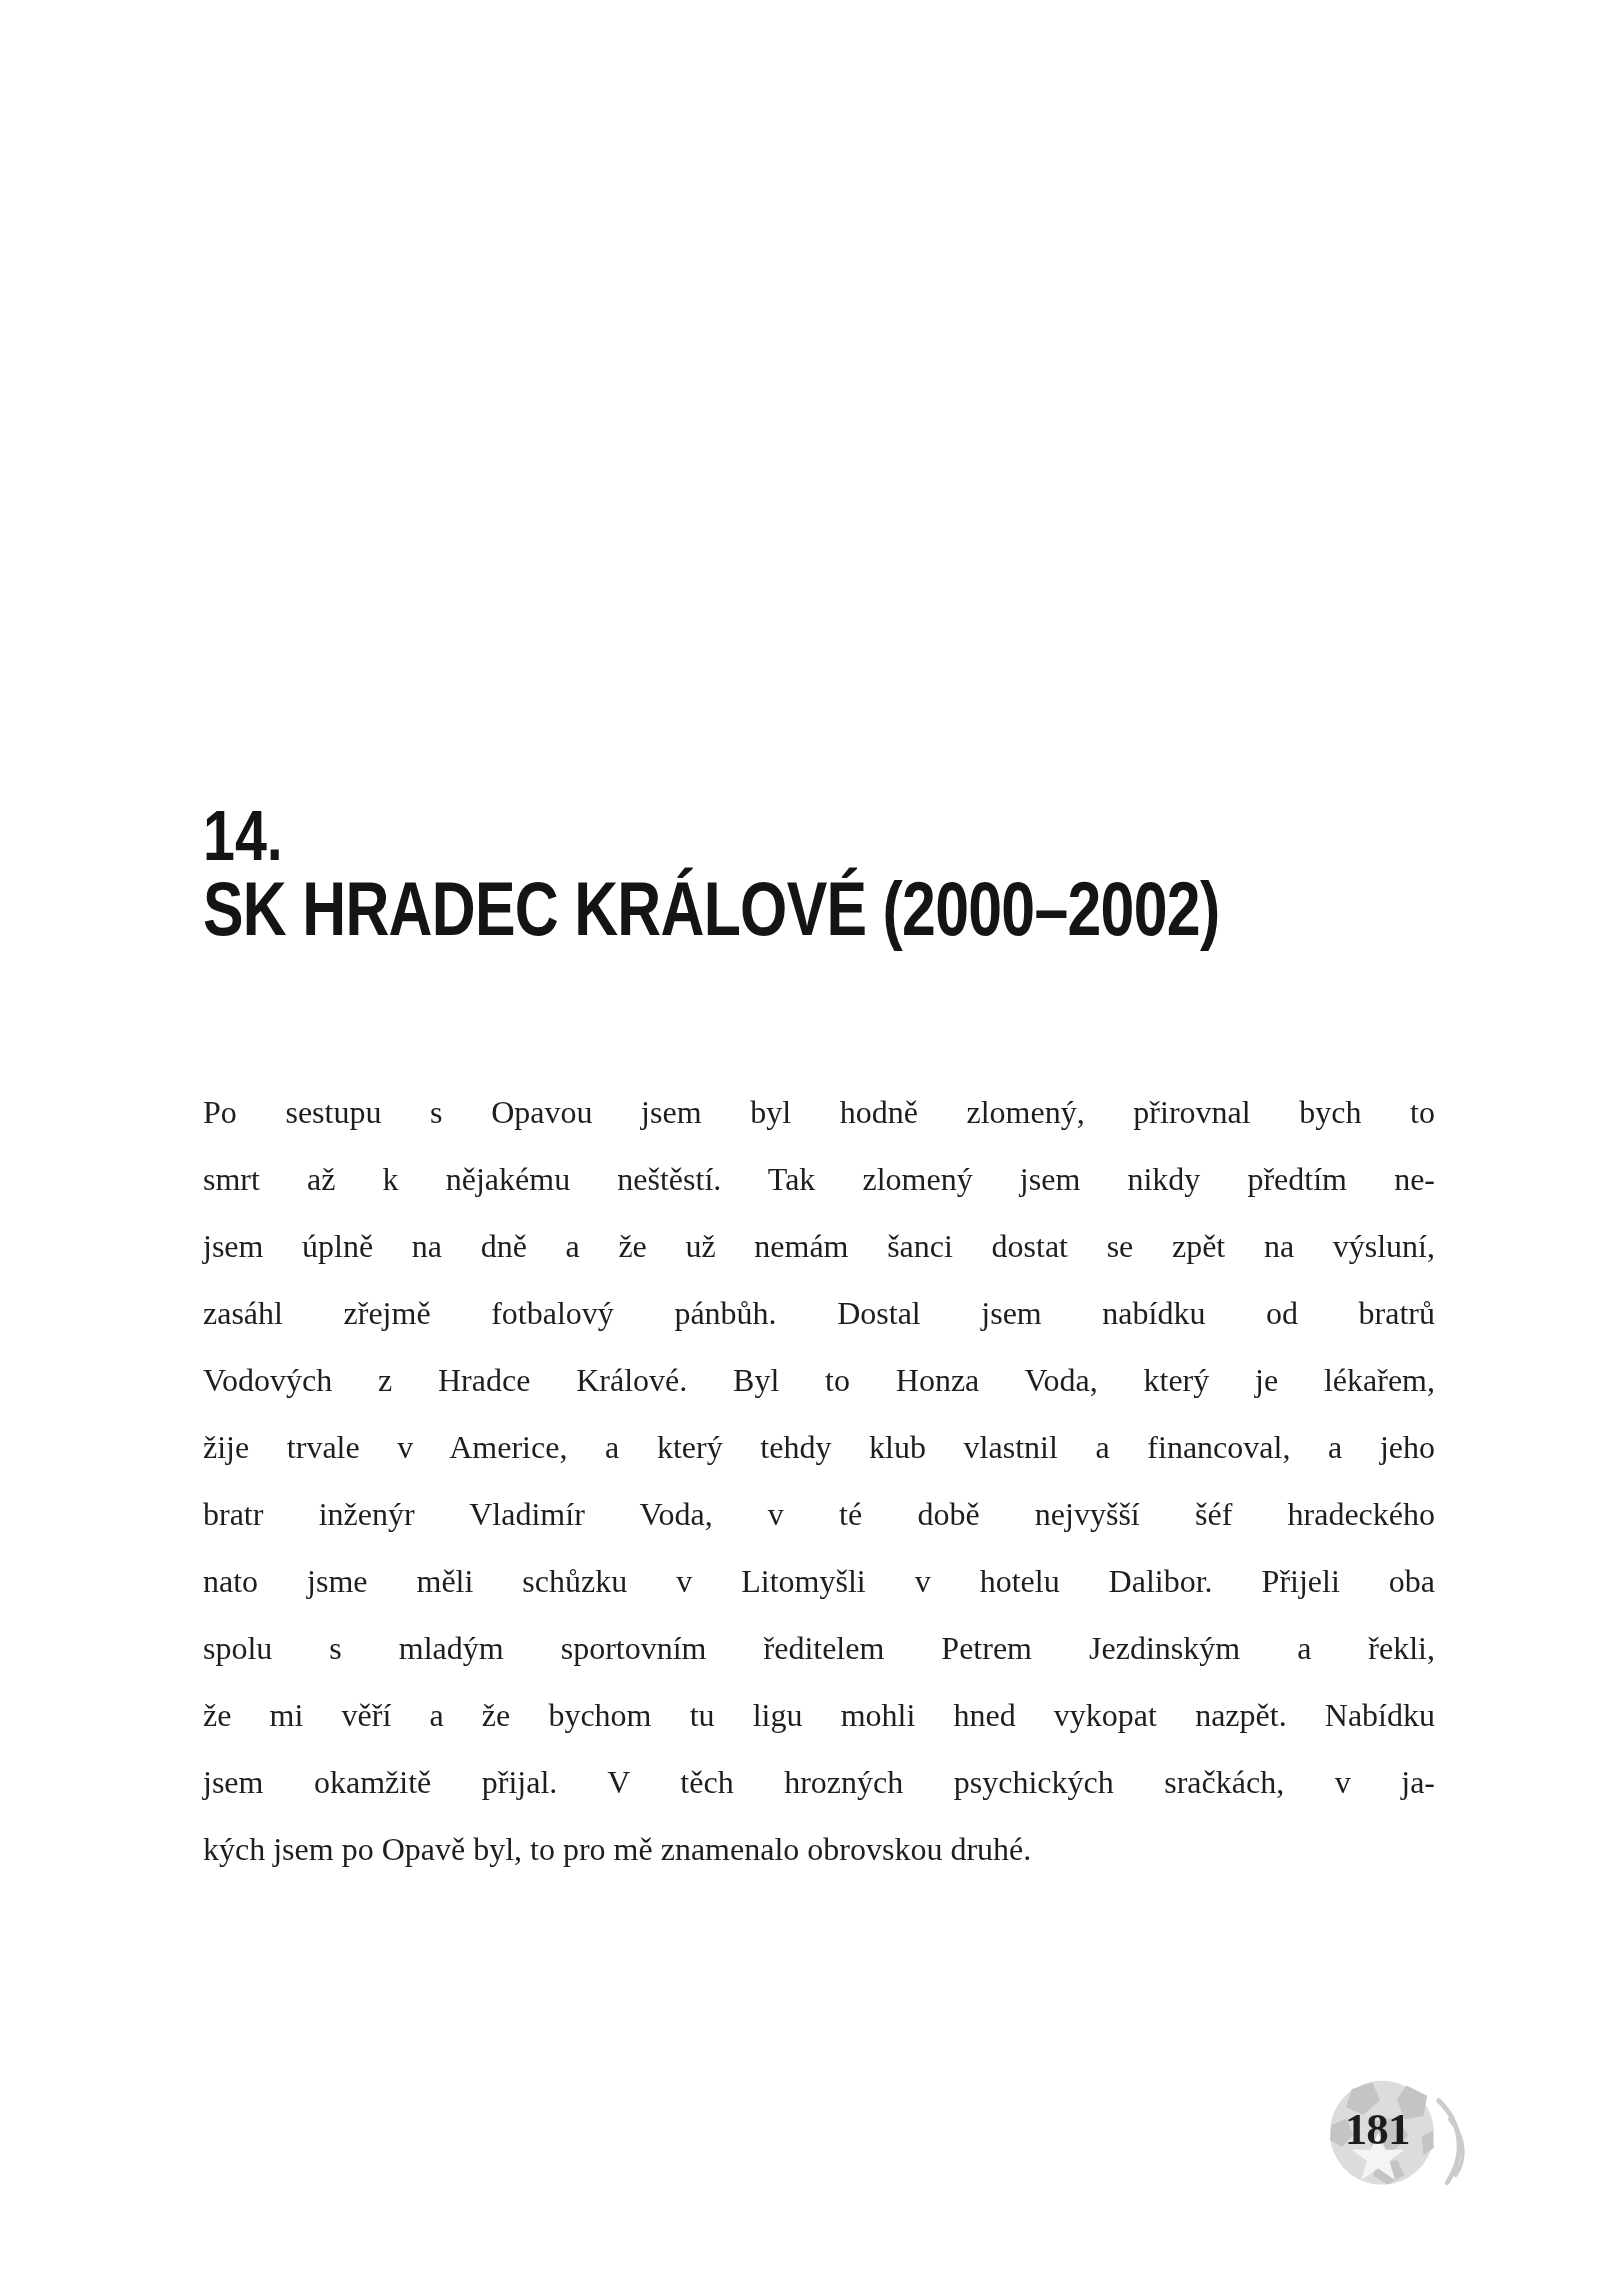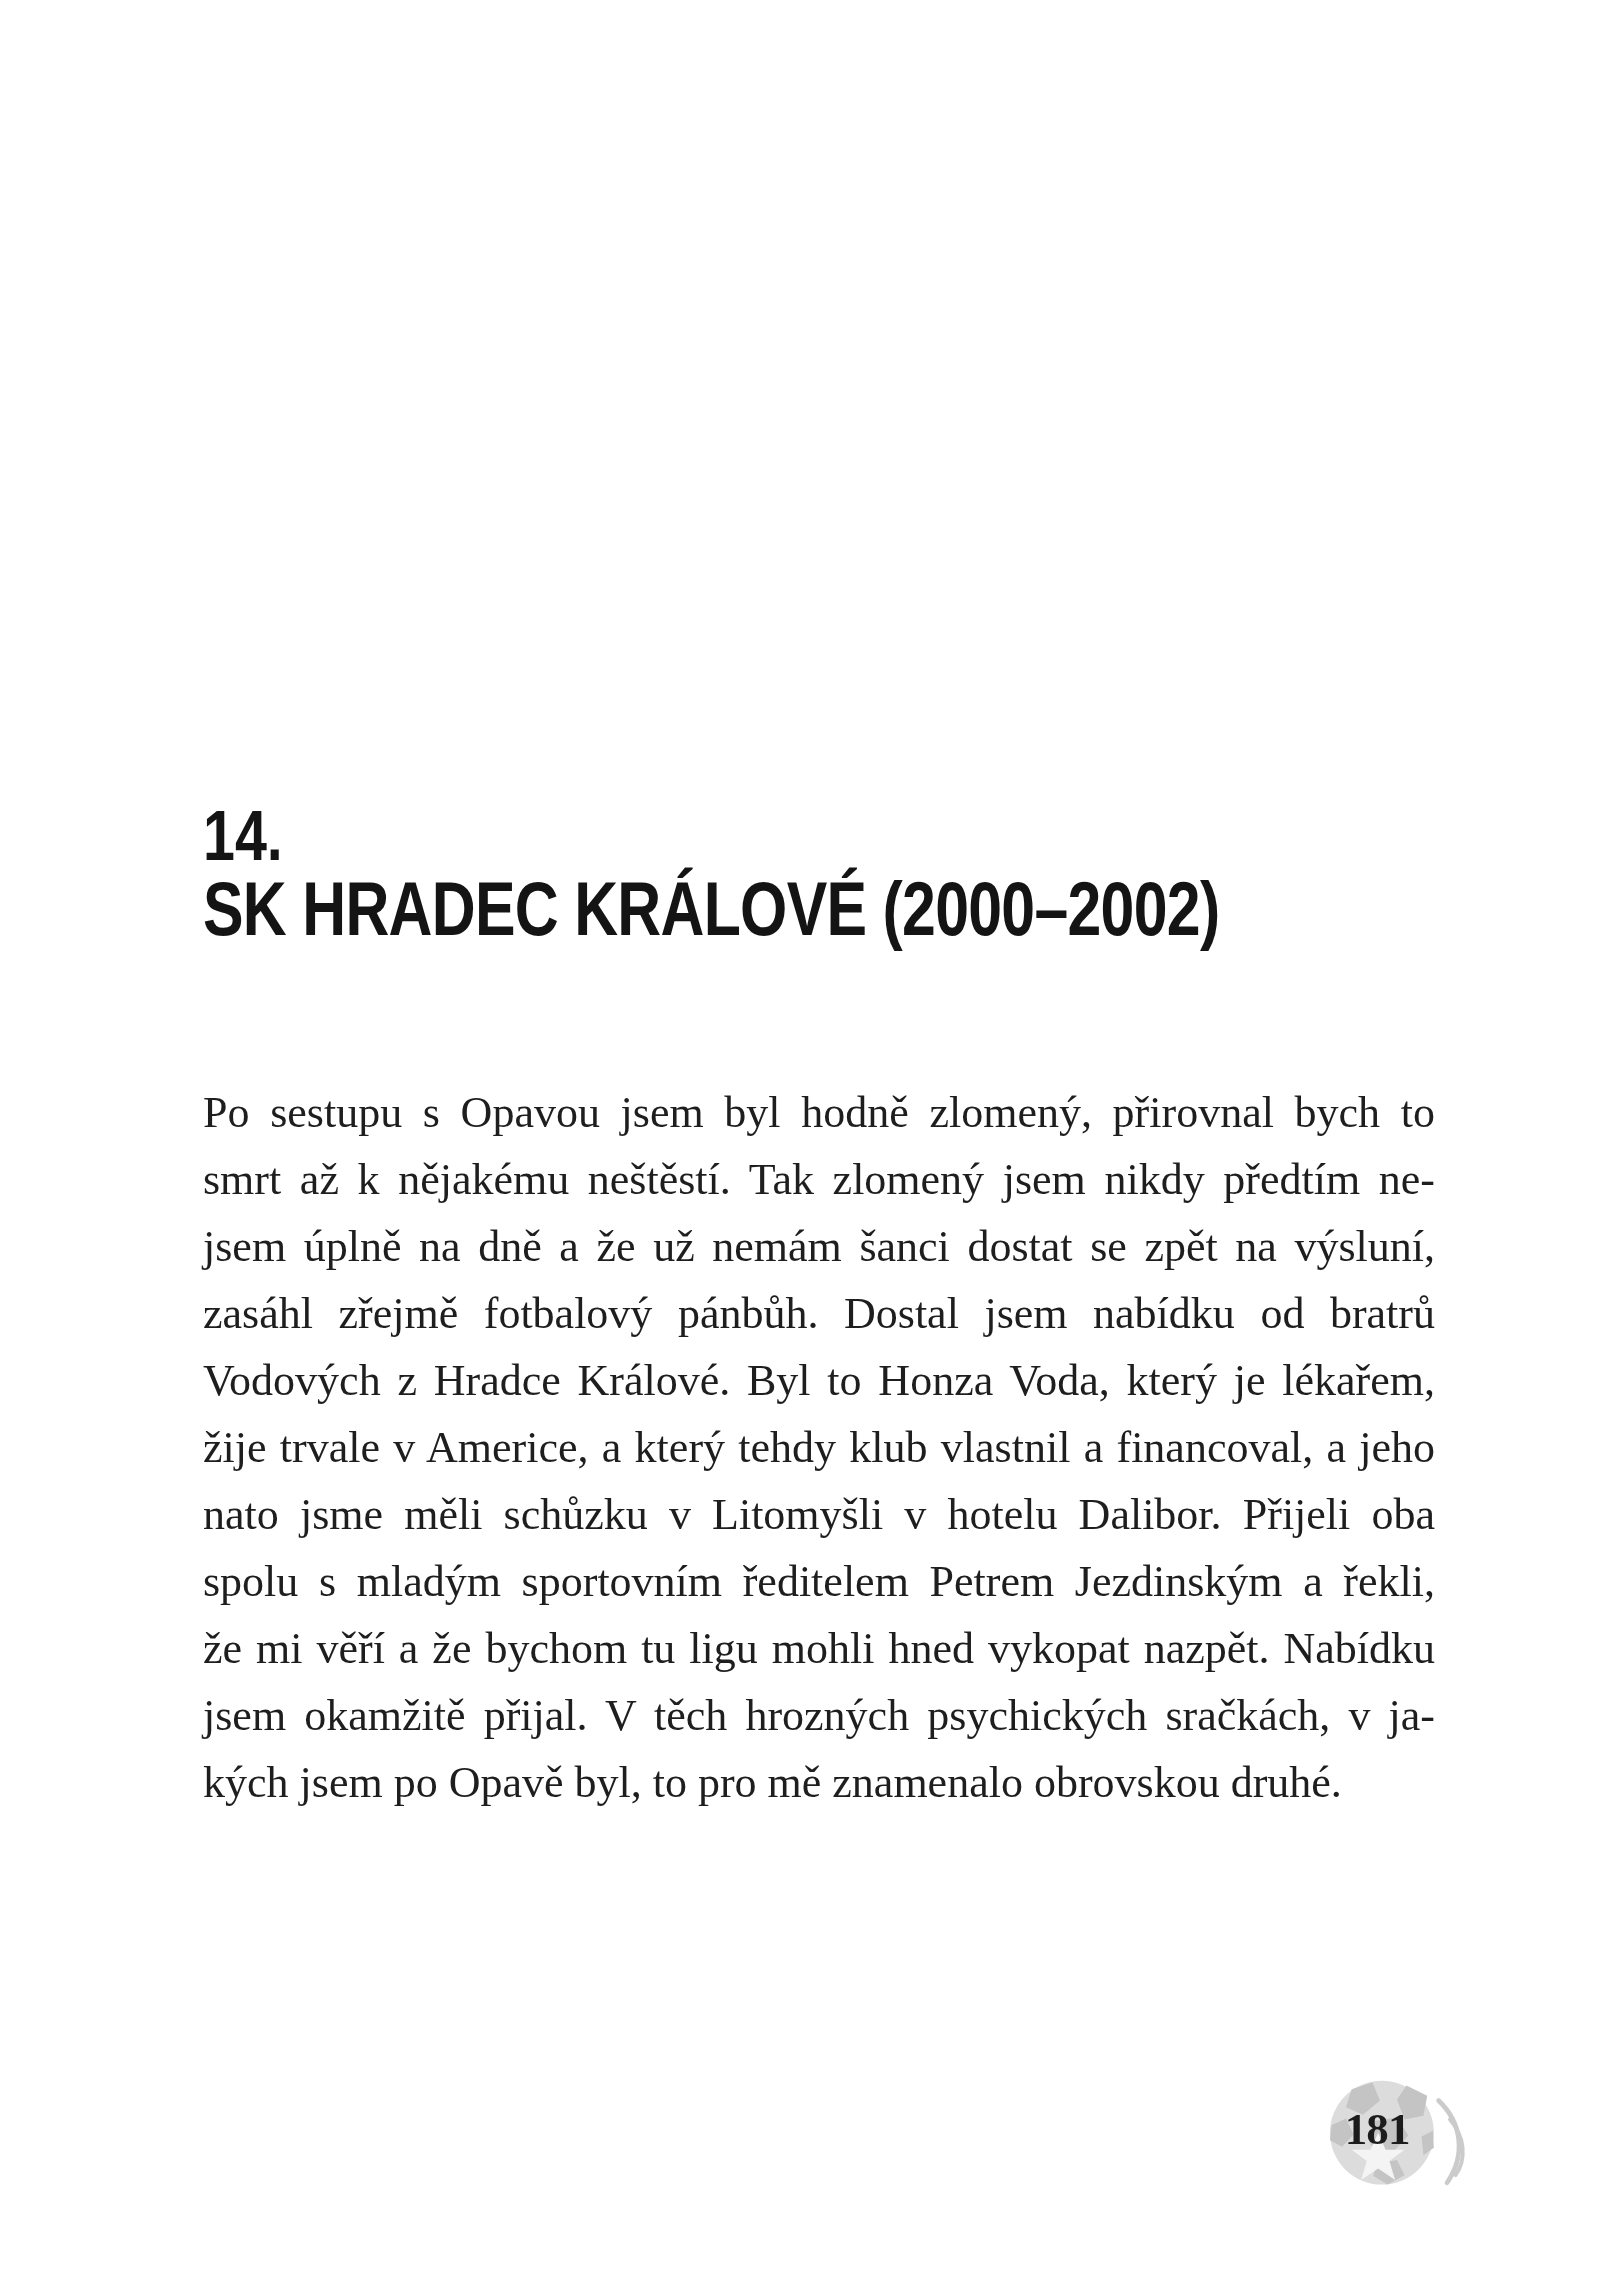--- a/index.html
+++ b/index.html
@@ -48,21 +48,21 @@
     color:var(--heading-text);
     transform:scaleX(.80);
     transform-origin:left top;
     white-space:nowrap;
   }
   .body-text{
     position:absolute;
     left:203px;
     top:1079px;
     width:1232px;
-    font-size:44px;
+    font-size:32px;
     line-height:67px;
     color:var(--body-text);
   }
   .body-text .line{
     text-align:justify;
     text-align-last:justify;
   }
   .body-text .line.last{
     text-align-last:left;
   }
@@ -105,20 +105,21 @@
     <h1 class="chapter-title">SK HRADEC KRÁLOVÉ (2000–2002)</h1>
   </header>
 
   <main class="body-text">
     <div class="line">Po sestupu s Opavou jsem byl hodně zlomený, přirovnal bych to</div>
     <div class="line">smrt až k nějakému neštěstí. Tak zlomený jsem nikdy předtím ne-</div>
     <div class="line">jsem úplně na dně a že už nemám šanci dostat se zpět na výsluní,</div>
     <div class="line">zasáhl zřejmě fotbalový pánbůh. Dostal jsem nabídku od bratrů</div>
     <div class="line">Vodových z Hradce Králové. Byl to Honza Voda, který je lékařem,</div>
     <div class="line">žije trvale v Americe, a který tehdy klub vlastnil a financoval, a jeho</div>
+    <div class="line">bratr inženýr Vladimír Voda, v té době nejvyšší šéf hradeckého</div>
     <div class="line">nato jsme měli schůzku v Litomyšli v hotelu Dalibor. Přijeli oba</div>
     <div class="line">spolu s mladým sportovním ředitelem Petrem Jezdinským a řekli,</div>
     <div class="line">že mi věří a že bychom tu ligu mohli hned vykopat nazpět. Nabídku</div>
     <div class="line">jsem okamžitě přijal. V těch hrozných psychických sračkách, v ja-</div>
     <div class="line last">kých jsem po Opavě byl, to pro mě znamenalo obrovskou druhé.</div>
   </main>
 
   <div class="page-badge">
     <svg width="148" height="119" viewBox="0 0 156 126" xmlns="http://www.w3.org/2000/svg">
 

